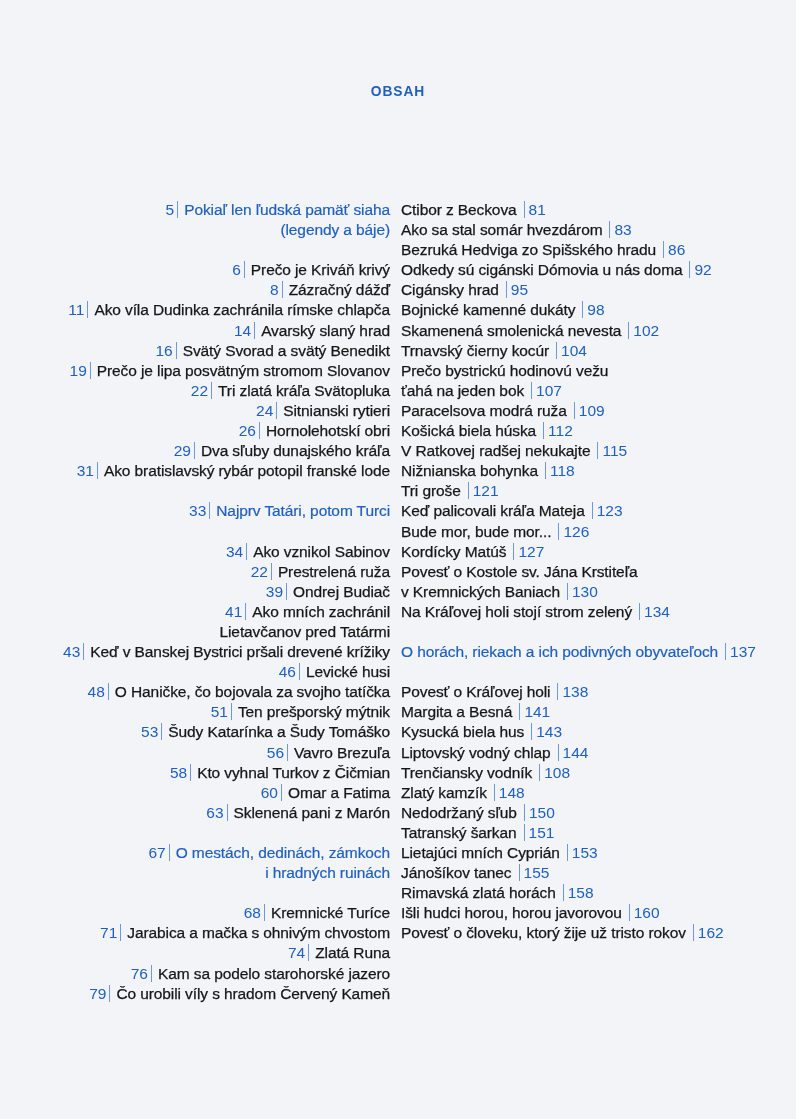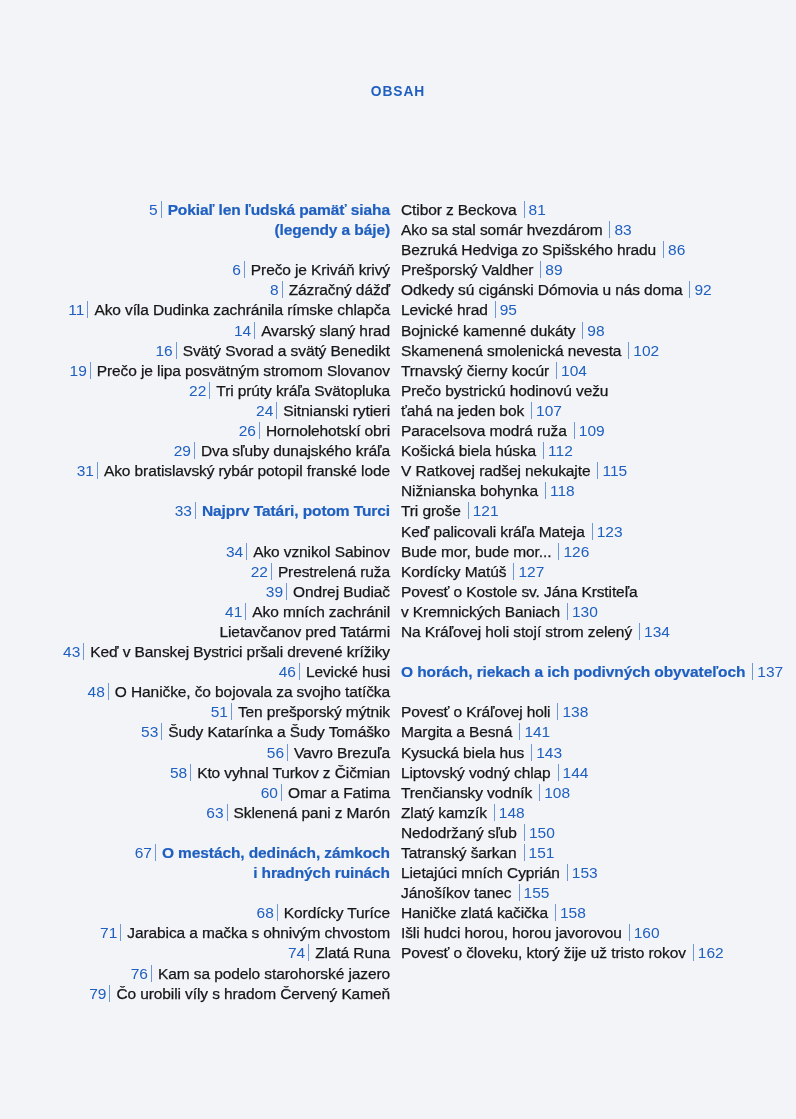--- a/index.html
+++ b/index.html
@@ -27,41 +27,41 @@
   .col-right { left: 401px; text-align: left; }
   .row { height: 20.1px; white-space: nowrap; }
   .gap { height: 20.1px; }
   .num { color: #1f5fc0; font-weight: normal; }
   .bar {
     display: inline-block; width: 1px; height: 17px;
     background: #6f98d8; vertical-align: -3px;
   }
   .col-left .bar { margin: 0 6px 0 3px; }
   .col-right .bar { margin: 0 4px 0 7px; }
-  .section .title { color: #1f5fc0; font-weight: bold; }
+  .section .title { color: #1f5fc0; font-weight: normal; }
   .title { font-weight: normal; letter-spacing: -0.1px; }
   .row .title { color: #161616; -webkit-text-stroke: 0.25px #161616; }
   .section .title { color: #1f5fc0 !important; -webkit-text-stroke: 0.2px #1f5fc0; }
 </style>
 </head>
 <body>
 
 <div class="page-title">OBSAH</div>
 
 <div class="col col-left" id="col-left">
     <div class="row section"><span class="num">5</span><span class="bar"></span><span class="title">Pokiaľ len ľudská pamäť siaha</span></div>
     <div class="row section"><span class="title">(legendy a báje)</span></div>
     <div class="gap"></div>
     <div class="row"><span class="num">6</span><span class="bar"></span><span class="title">Prečo je Kriváň krivý</span></div>
     <div class="row"><span class="num">8</span><span class="bar"></span><span class="title">Zázračný dážď</span></div>
     <div class="row"><span class="num">11</span><span class="bar"></span><span class="title">Ako víla Dudinka zachránila rímske chlapča</span></div>
     <div class="row"><span class="num">14</span><span class="bar"></span><span class="title">Avarský slaný hrad</span></div>
     <div class="row"><span class="num">16</span><span class="bar"></span><span class="title">Svätý Svorad a svätý Benedikt</span></div>
     <div class="row"><span class="num">19</span><span class="bar"></span><span class="title">Prečo je lipa posvätným stromom Slovanov</span></div>
-    <div class="row"><span class="num">22</span><span class="bar"></span><span class="title">Tri prúty kráľa Svätopluka</span></div>
+    <div class="row"><span class="num">22</span><span class="bar"></span><span class="title">Tri zlatá kráľa Svätopluka</span></div>
     <div class="row"><span class="num">24</span><span class="bar"></span><span class="title">Sitnianski rytieri</span></div>
     <div class="row"><span class="num">26</span><span class="bar"></span><span class="title">Hornolehotskí obri</span></div>
     <div class="row"><span class="num">29</span><span class="bar"></span><span class="title">Dva sľuby dunajského kráľa</span></div>
     <div class="row"><span class="num">31</span><span class="bar"></span><span class="title">Ako bratislavský rybár potopil franské lode</span></div>
     <div class="gap"></div>
     <div class="row section"><span class="num">33</span><span class="bar"></span><span class="title">Najprv Tatári, potom Turci</span></div>
     <div class="gap"></div>
     <div class="row"><span class="num">34</span><span class="bar"></span><span class="title">Ako vznikol Sabinov</span></div>
     <div class="row"><span class="num">22</span><span class="bar"></span><span class="title">Prestrelená ruža</span></div>
     <div class="row"><span class="num">39</span><span class="bar"></span><span class="title">Ondrej Budiač</span></div>
@@ -73,33 +73,32 @@
     <div class="row"><span class="num">51</span><span class="bar"></span><span class="title">Ten prešporský mýtnik</span></div>
     <div class="row"><span class="num">53</span><span class="bar"></span><span class="title">Šudy Katarínka a Šudy Tomáško</span></div>
     <div class="row"><span class="num">56</span><span class="bar"></span><span class="title">Vavro Brezuľa</span></div>
     <div class="row"><span class="num">58</span><span class="bar"></span><span class="title">Kto vyhnal Turkov z Čičmian</span></div>
     <div class="row"><span class="num">60</span><span class="bar"></span><span class="title">Omar a Fatima</span></div>
     <div class="row"><span class="num">63</span><span class="bar"></span><span class="title">Sklenená pani z Marón</span></div>
     <div class="gap"></div>
     <div class="row section"><span class="num">67</span><span class="bar"></span><span class="title">O mestách, dedinách, zámkoch</span></div>
     <div class="row section"><span class="title">i hradných ruinách</span></div>
     <div class="gap"></div>
-    <div class="row"><span class="num">68</span><span class="bar"></span><span class="title">Kordícky Turíce</span></div>
+    <div class="row"><span class="num">68</span><span class="bar"></span><span class="title">Kremnické Turíce</span></div>
     <div class="row"><span class="num">71</span><span class="bar"></span><span class="title">Jarabica a mačka s ohnivým chvostom</span></div>
     <div class="row"><span class="num">74</span><span class="bar"></span><span class="title">Zlatá Runa</span></div>
     <div class="row"><span class="num">76</span><span class="bar"></span><span class="title">Kam sa podelo starohorské jazero</span></div>
     <div class="row"><span class="num">79</span><span class="bar"></span><span class="title">Čo urobili víly s hradom Červený Kameň</span></div>
   </div>
 <div class="col col-right" id="col-right">
     <div class="row"><span class="title">Ctibor z Beckova</span><span class="bar"></span><span class="num">81</span></div>
     <div class="row"><span class="title">Ako sa stal somár hvezdárom</span><span class="bar"></span><span class="num">83</span></div>
     <div class="row"><span class="title">Bezruká Hedviga zo Spišského hradu</span><span class="bar"></span><span class="num">86</span></div>
-    <div class="row"><span class="title">Prešporský Valdher</span><span class="bar"></span><span class="num">89</span></div>
     <div class="row"><span class="title">Odkedy sú cigánski Dómovia u nás doma</span><span class="bar"></span><span class="num">92</span></div>
-    <div class="row"><span class="title">Levické hrad</span><span class="bar"></span><span class="num">95</span></div>
+    <div class="row"><span class="title">Cigánsky hrad</span><span class="bar"></span><span class="num">95</span></div>
     <div class="row"><span class="title">Bojnické kamenné dukáty</span><span class="bar"></span><span class="num">98</span></div>
     <div class="row"><span class="title">Skamenená smolenická nevesta</span><span class="bar"></span><span class="num">102</span></div>
     <div class="row"><span class="title">Trnavský čierny kocúr</span><span class="bar"></span><span class="num">104</span></div>
     <div class="row"><span class="title">Prečo bystrickú hodinovú vežu</span></div>
     <div class="row"><span class="title">ťahá na jeden bok</span><span class="bar"></span><span class="num">107</span></div>
     <div class="row"><span class="title">Paracelsova modrá ruža</span><span class="bar"></span><span class="num">109</span></div>
     <div class="row"><span class="title">Košická biela húska</span><span class="bar"></span><span class="num">112</span></div>
     <div class="row"><span class="title">V Ratkovej radšej nekukajte</span><span class="bar"></span><span class="num">115</span></div>
     <div class="row"><span class="title">Nižnianska bohynka</span><span class="bar"></span><span class="num">118</span></div>
     <div class="row"><span class="title">Tri groše</span><span class="bar"></span><span class="num">121</span></div>
@@ -115,16 +114,16 @@
     <div class="row"><span class="title">Povesť o Kráľovej holi</span><span class="bar"></span><span class="num">138</span></div>
     <div class="row"><span class="title">Margita a Besná</span><span class="bar"></span><span class="num">141</span></div>
     <div class="row"><span class="title">Kysucká biela hus</span><span class="bar"></span><span class="num">143</span></div>
     <div class="row"><span class="title">Liptovský vodný chlap</span><span class="bar"></span><span class="num">144</span></div>
     <div class="row"><span class="title">Trenčiansky vodník</span><span class="bar"></span><span class="num">108</span></div>
     <div class="row"><span class="title">Zlatý kamzík</span><span class="bar"></span><span class="num">148</span></div>
     <div class="row"><span class="title">Nedodržaný sľub</span><span class="bar"></span><span class="num">150</span></div>
     <div class="row"><span class="title">Tatranský šarkan</span><span class="bar"></span><span class="num">151</span></div>
     <div class="row"><span class="title">Lietajúci mních Cyprián</span><span class="bar"></span><span class="num">153</span></div>
     <div class="row"><span class="title">Jánošíkov tanec</span><span class="bar"></span><span class="num">155</span></div>
-    <div class="row"><span class="title">Haničke zlatá kačička</span><span class="bar"></span><span class="num">158</span></div>
+    <div class="row"><span class="title">Rimavská zlatá horách</span><span class="bar"></span><span class="num">158</span></div>
     <div class="row"><span class="title">Išli hudci horou, horou javorovou</span><span class="bar"></span><span class="num">160</span></div>
     <div class="row"><span class="title">Povesť o človeku, ktorý žije už tristo rokov</span><span class="bar"></span><span class="num">162</span></div>
   </div>
 
 </body></html>

